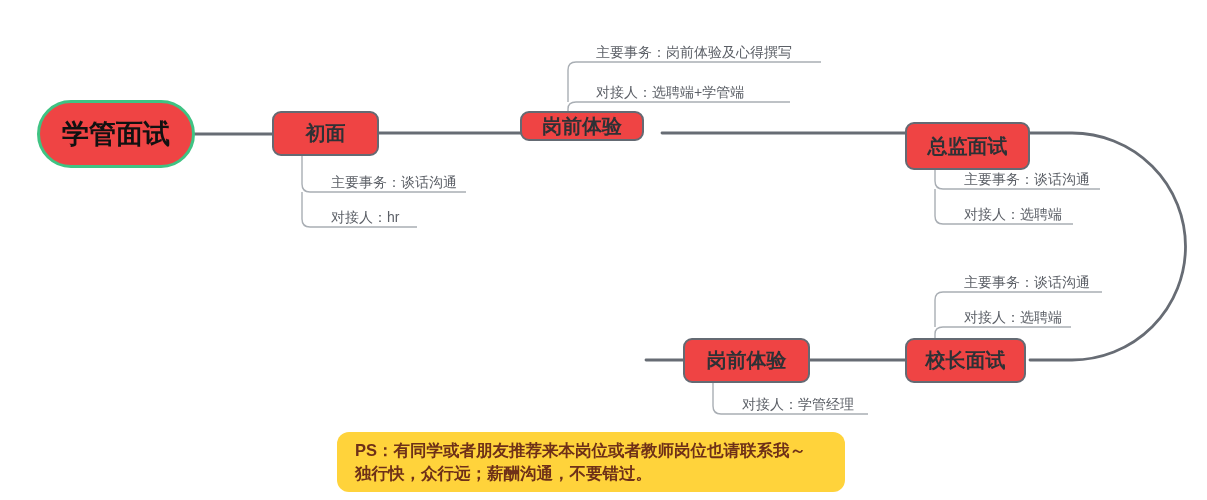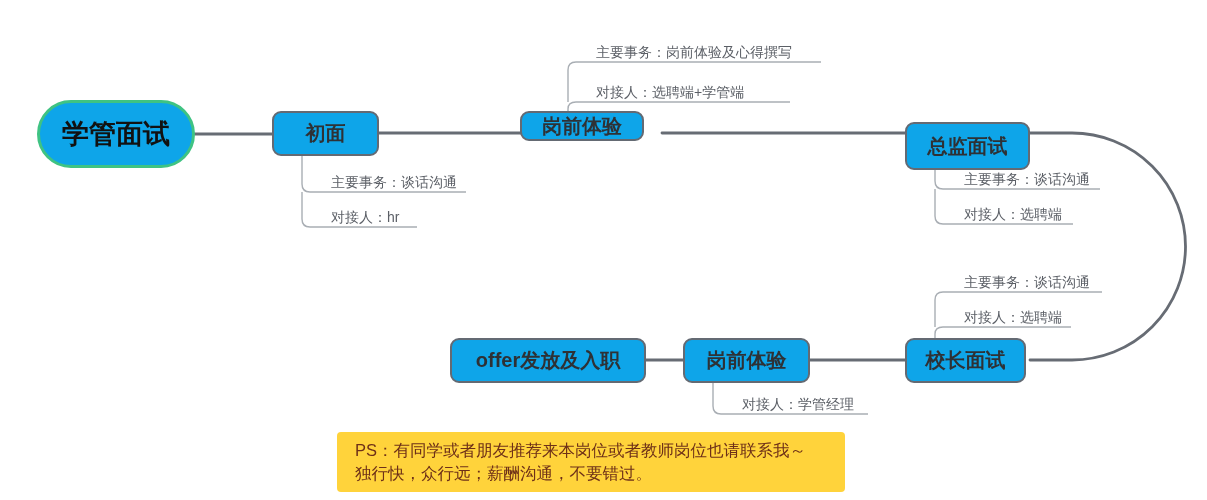--- a/index.html
+++ b/index.html
@@ -20,40 +20,40 @@
     background:var(--canvas-bg);
     font-family:"Liberation Sans", sans-serif;
     overflow:hidden;
   }
   .connectors{position:absolute;left:0;top:0;width:1207px;height:500px;}
   .branch{fill:none;stroke:var(--branch-line);stroke-width:2.8;stroke-linecap:round;}
   .callout-link{fill:none;stroke:var(--callout-line);stroke-width:1.4;}
   .topic{
     position:absolute;box-sizing:border-box;
     display:flex;align-items:center;justify-content:center;
-    background:#0ea5e9;border:2.5px solid var(--node-border);
+    background:#ef4444;border:2.5px solid var(--node-border);
     border-radius:9px;
     font-weight:bold;font-size:20px;color:var(--node-text);
     white-space:nowrap;z-index:2;
   }
   .topic.root{
     border:3px solid var(--root-border);
     border-radius:34px;
     font-size:27px;color:#111;
   }
   .callout{
     position:absolute;z-index:2;
     font-size:14px;line-height:20px;color:var(--callout-text);
     white-space:nowrap;
   }
   .note{
     position:absolute;left:337px;top:432px;width:508px;height:60px;
-    box-sizing:border-box;border-radius:4px;
+    box-sizing:border-box;border-radius:12px;
     background:var(--note-bg);color:var(--note-text);
-    font-weight:normal;font-size:16.5px;line-height:23px;
+    font-weight:bold;font-size:16.5px;line-height:23px;
     padding:7px 16px 0 18px;z-index:2;white-space:nowrap;
   }
 </style>
 </head>
 <body>
 
 <div class="canvas">
 
   <svg class="connectors" viewBox="0 0 1207 500" xmlns="http://www.w3.org/2000/svg">
 
@@ -80,21 +80,20 @@
   <div class="topic" style="left:272px;top:111px;width:107px;height:45px">初面</div>
 
   <div class="topic" style="left:520px;top:111px;width:124px;height:30px">岗前体验</div>
 
   <div class="topic" style="left:905px;top:122px;width:125px;height:48px">总监面试</div>
 
   <div class="topic" style="left:905px;top:338px;width:121px;height:45px">校长面试</div>
 
   <div class="topic" style="left:683px;top:338px;width:127px;height:45px">岗前体验</div>
 
-  <div class="topic" style="left:450px;top:338px;width:196px;height:45px">offer发放及入职</div>
 
   <div class="callout" style="left:596px;top:42px">主要事务：岗前体验及心得撰写</div>
   <div class="callout" style="left:596px;top:82px">对接人：选聘端+学管端</div>
 
   <div class="callout" style="left:331px;top:172px">主要事务：谈话沟通</div>
   <div class="callout" style="left:331px;top:207px">对接人：hr</div>
 
   <div class="callout" style="left:964px;top:169px">主要事务：谈话沟通</div>
   <div class="callout" style="left:964px;top:204px">对接人：选聘端</div>
 

